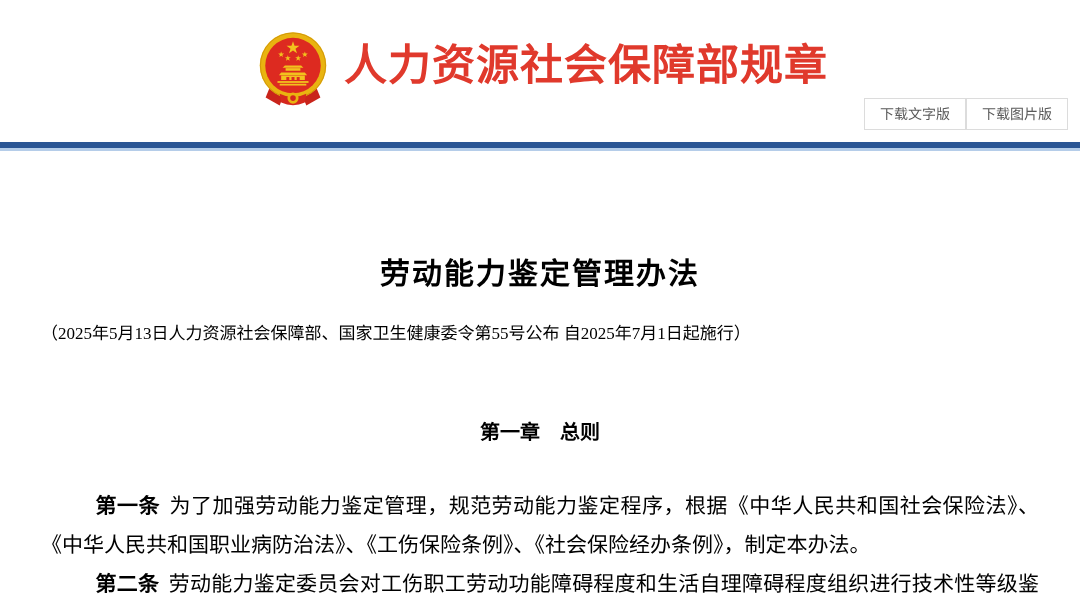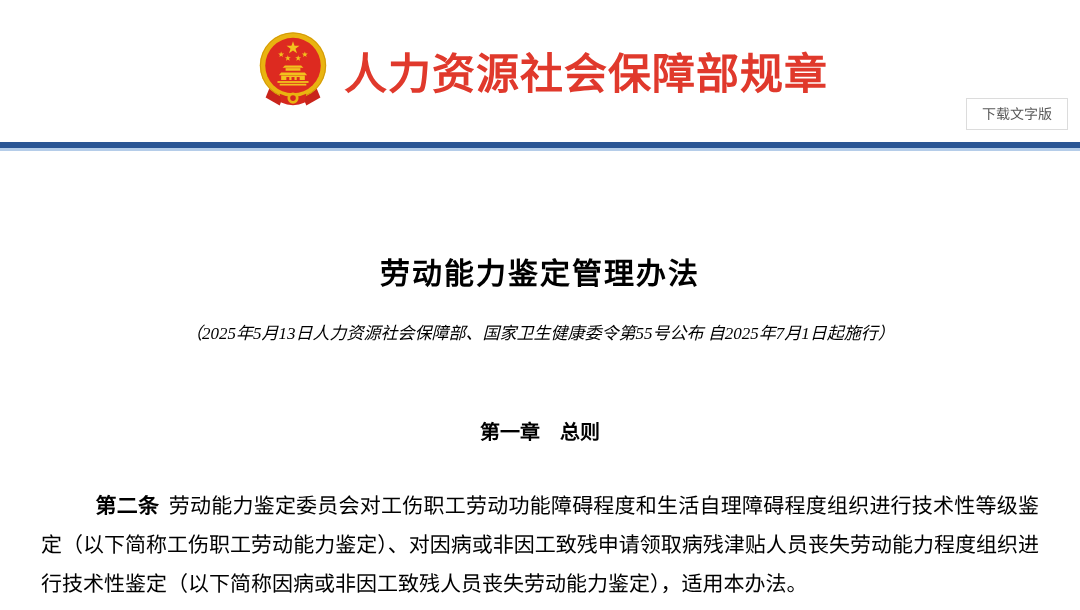--- a/index.html
+++ b/index.html
@@ -18,21 +18,21 @@
   .site-header {
     position: relative;
     height: 142px;
     background: #ffffff;
   }
   .brand {
     position: absolute;
     left: 256px;
     top: 30px;
     display: flex;
-    align-items: center;
+    align-items: flex-start;
     gap: 14px;
   }
   .emblem {
     width: 74px;
     height: 80px;
     display: inline-block;
     flex: 0 0 auto;
   }
   .brand-title {
     font-size: 43px;
@@ -77,25 +77,23 @@
   .doc-title {
     text-align: center;
     font-size: 30px;
     font-weight: 700;
     letter-spacing: 2px;
     color: #000000;
     margin-top: 40px;
   }
   .pub-line {
     margin-top: 26px;
-    text-align: center;
     font-size: 17px;
     color: #000000;
     white-space: nowrap;
-    font-style: italic;
   }
   .chapter-heading {
     margin-top: 72px;
     text-align: center;
     font-size: 20px;
     font-weight: 700;
     color: #000000;
   }
   .body-text {
     margin-top: 42px;
@@ -150,28 +148,30 @@
 
           <path d="M32 84 Q50 93 68 84 L66 96 Q50 103 34 96 Z" fill="#d5281e"></path>
           <circle cx="50" cy="90" r="7.5" fill="#e9b410"></circle>
           <circle cx="50" cy="90" r="3.8" fill="#d5281e"></circle>
         </svg>
       </span>
       <h1 class="brand-title">人力资源社会保障部规章</h1>
     </div>
     <div class="dl-buttons">
       <button class="dl-btn">下载文字版</button>
+      <button class="dl-btn">下载图片版</button>
     </div>
   </header>
 
   <div class="header-divider"></div>
 
   <main class="doc-main">
     <h2 class="doc-title">劳动能力鉴定管理办法</h2>
     <p class="pub-line">（2025年5月13日人力资源社会保障部、国家卫生健康委令第55号公布 自2025年7月1日起施行）</p>
     <h3 class="chapter-heading">第一章　总则</h3>
 
     <div class="body-text">
+      <p class="para"><span class="marker">第一条</span><span>为了加强劳动能力鉴定管理，规范劳动能力鉴定程序，根据《中华人民共和国社会保险法》、《中华人民共和国职业病防治法》、《工伤保险条例》、《社会保险经办条例》，制定本办法。</span></p>
       <p class="para"><span class="marker">第二条</span><span>劳动能力鉴定委员会对工伤职工劳动功能障碍程度和生活自理障碍程度组织进行技术性等级鉴定（以下简称工伤职工劳动能力鉴定）、对因病或非因工致残申请领取病残津贴人员丧失劳动能力程度组织进行技术性鉴定（以下简称因病或非因工致残人员丧失劳动能力鉴定），适用本办法。</span></p>
     </div>
   </main>
 
 </div>
 
 </body></html>

